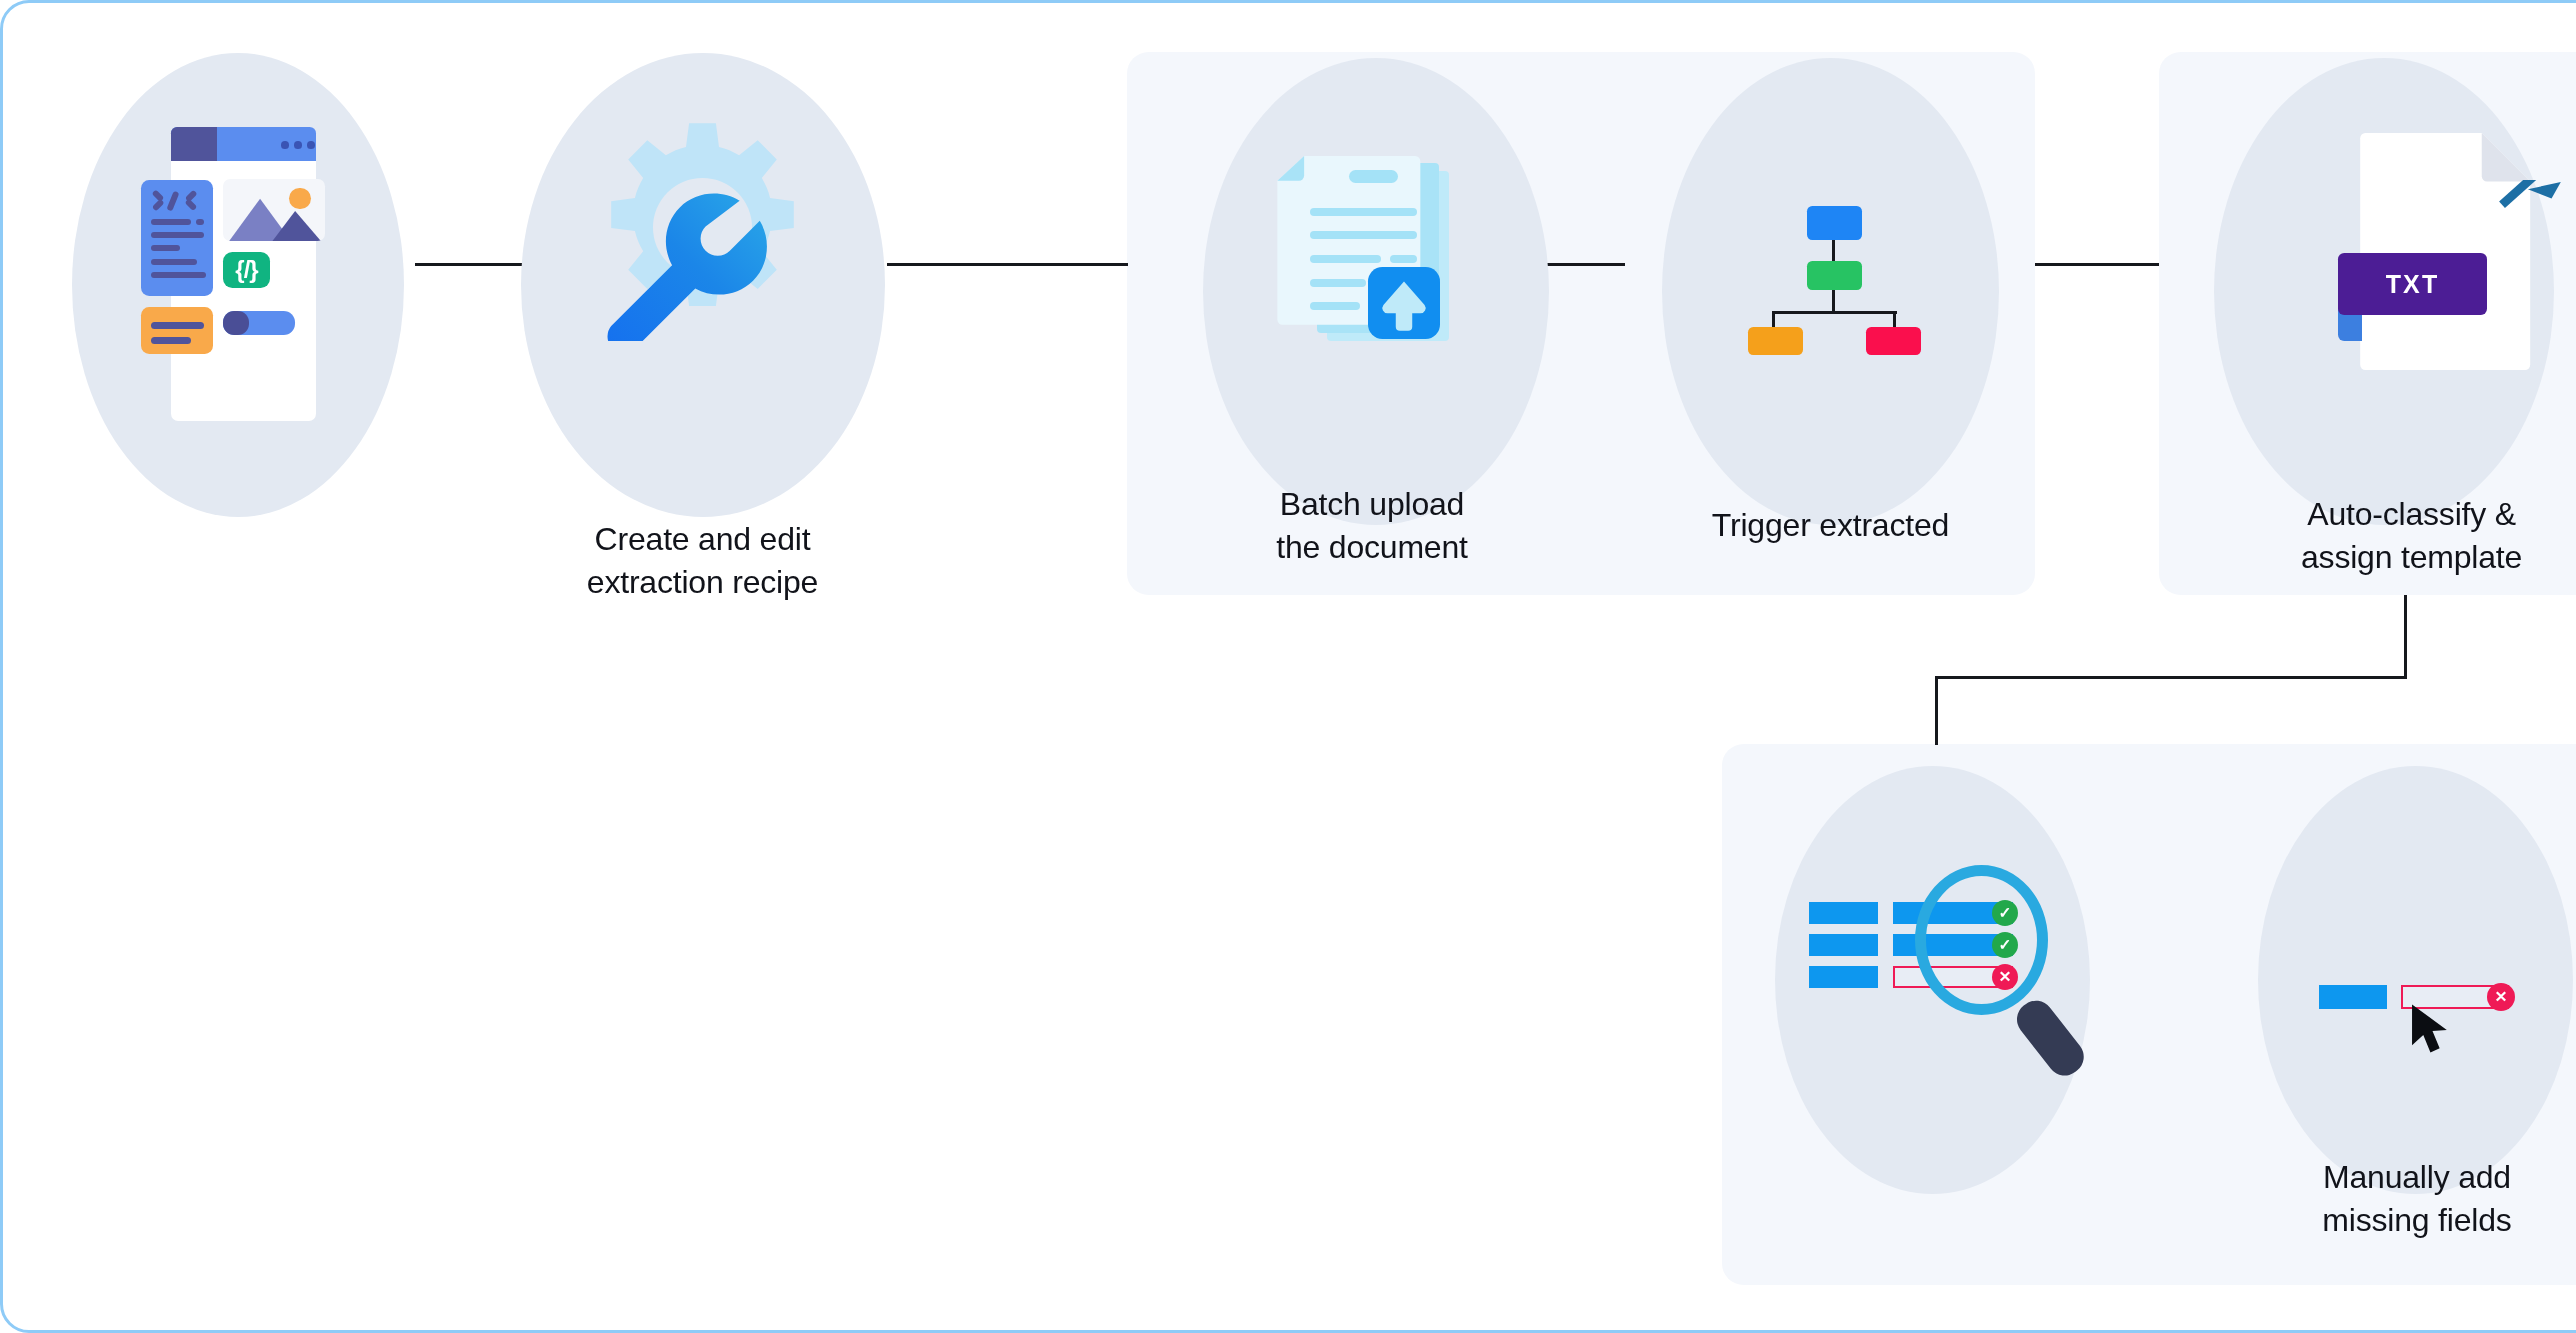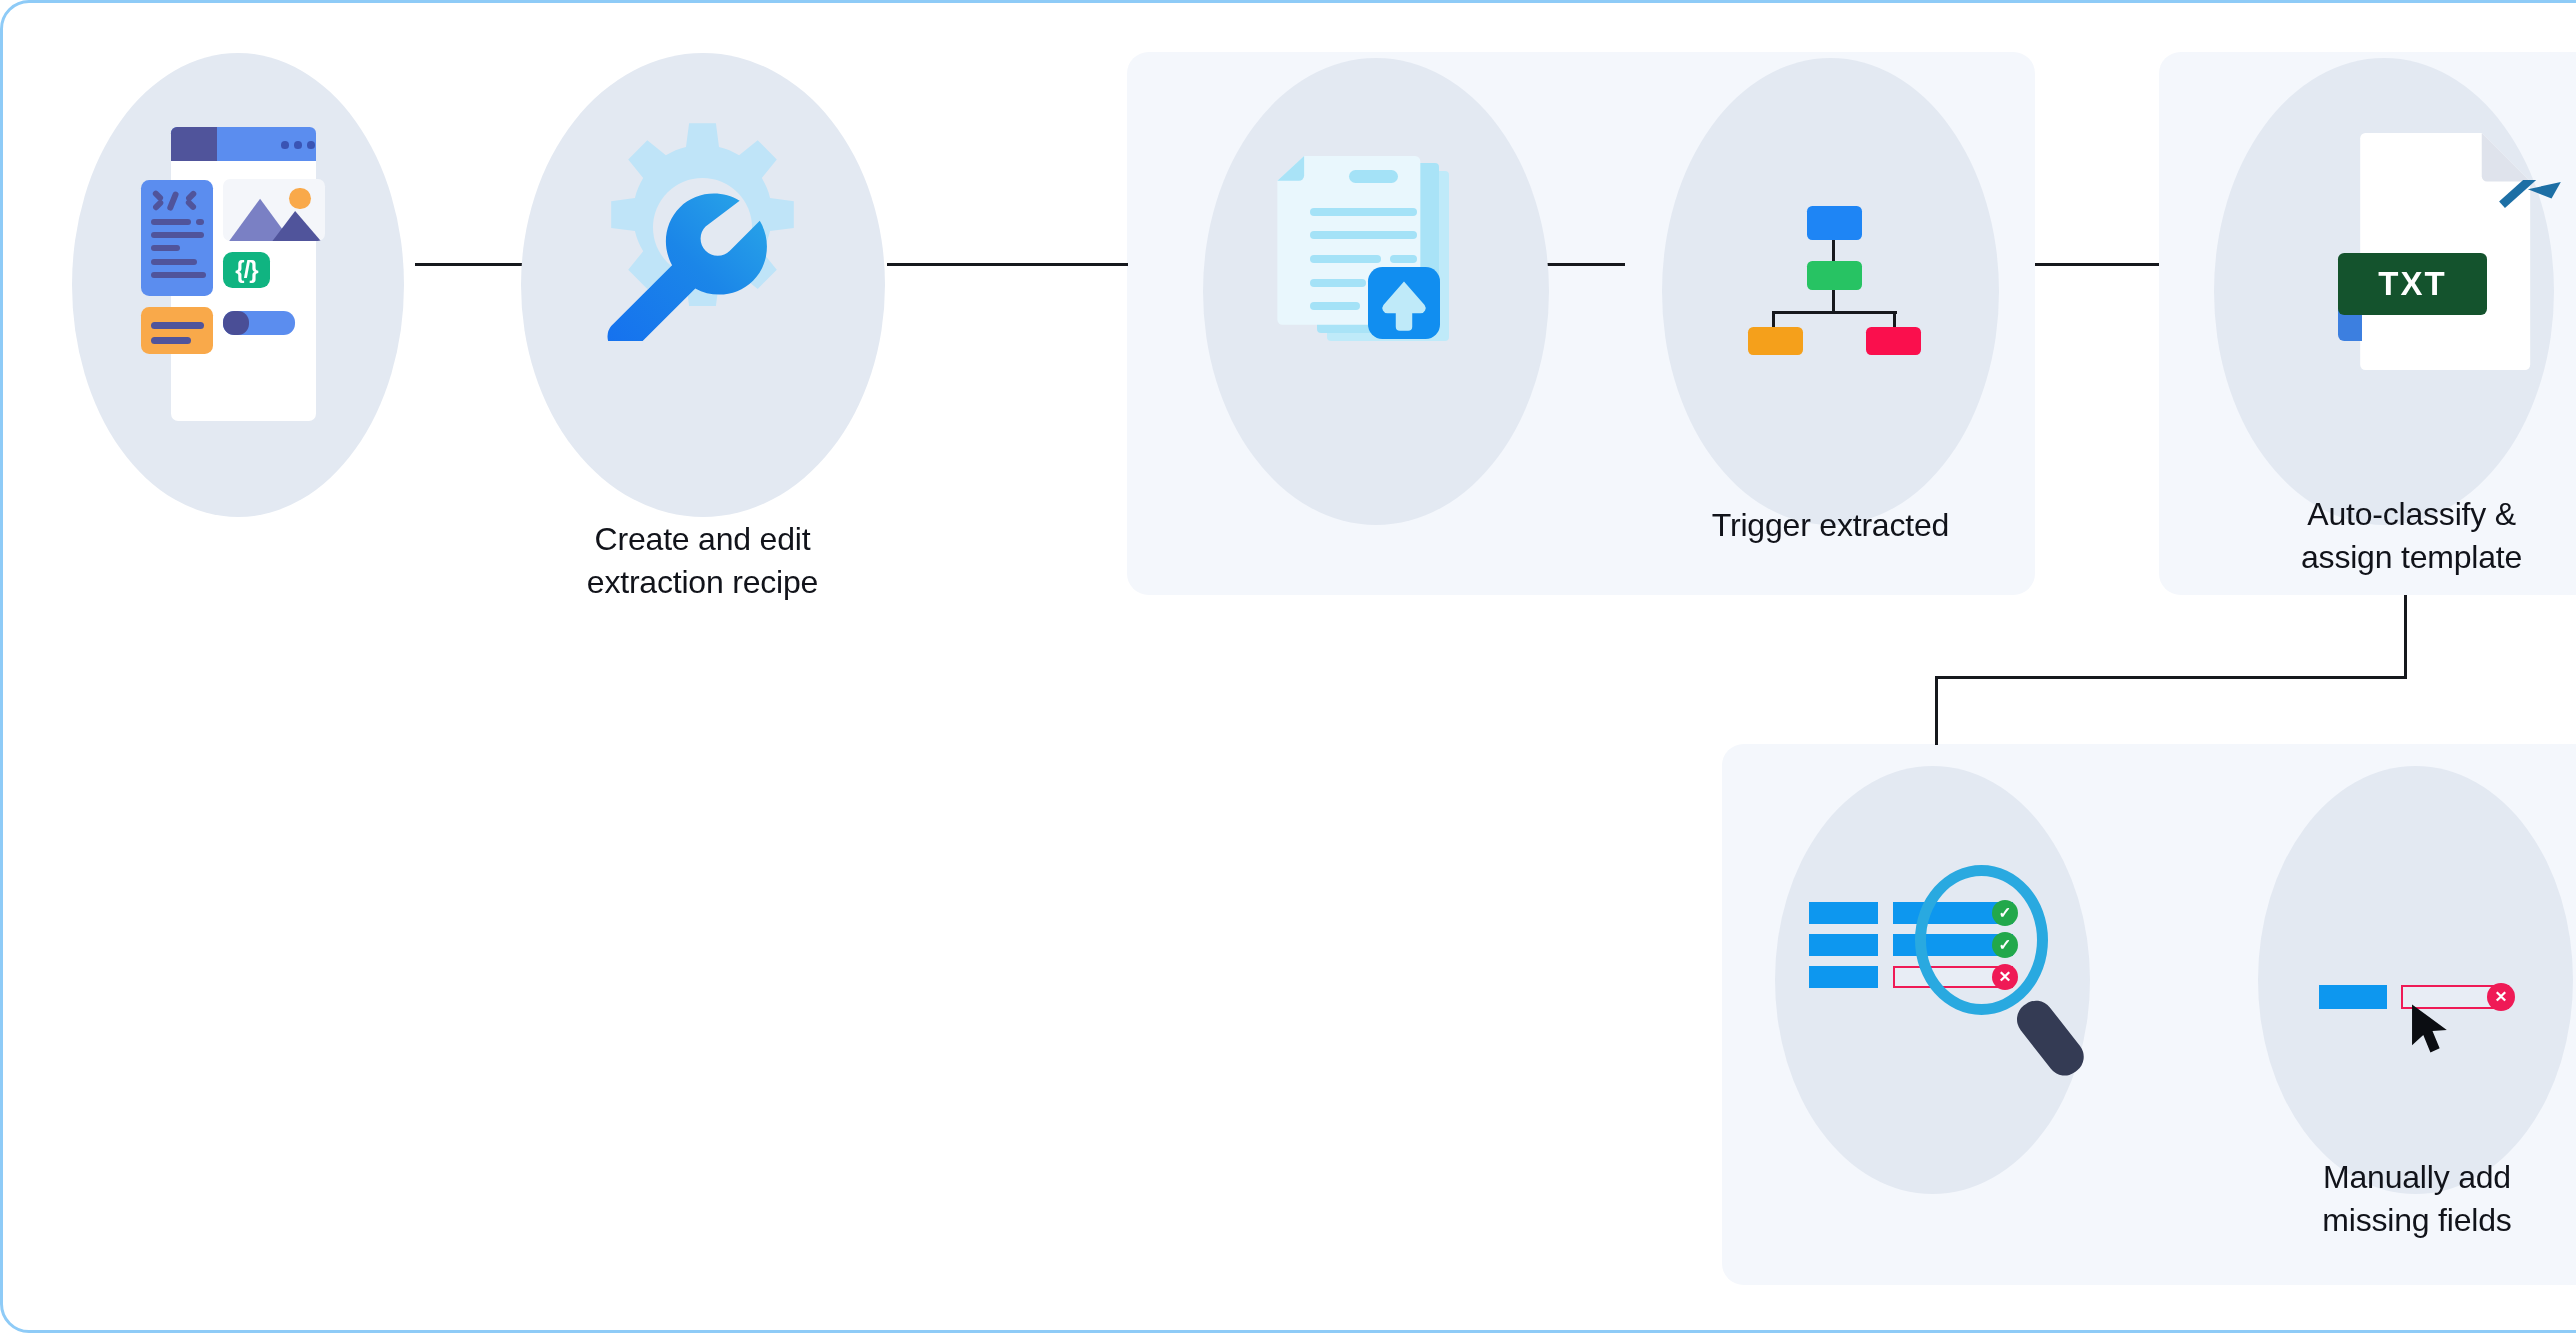--- a/index.html
+++ b/index.html
@@ -74,23 +74,23 @@
   .tmpl-knob { position:absolute; background:#4a4e96; border-radius:11.3px; }
 
   
   .doc-sheet { position:absolute; background:#e9f7fd; border-radius:4.1px; }
   .doc-line { position:absolute; background:#a4e2f7; border-radius:4.1px; }
   .doc-up { position:absolute; background:#118ef0; border-radius:14.4px; }
 
   
   .wf-box { position:absolute; border-radius:5.2px; }
   .wf-line { position:absolute; background:#16181d; }
-  .txt-tag { position:absolute; background:#14532d; border-radius:6.2px;
+  .txt-tag { position:absolute; background:#4c1d95; border-radius:6.2px;
              display:flex; align-items:center; justify-content:center;
-             color:#fff; font-size:33px; font-weight:700; letter-spacing:2.1px; }
+             color:#fff; font-size:25px; font-weight:700; letter-spacing:2.1px; }
   .txt-tag-shadow { position:absolute; background:#3c7fe0; border-radius:0 0 0 6.2px; }
 
   
   .rv-bar { position:absolute; background:#0d97ef; }
   .rv-empty { position:absolute; border:2.1px solid #ef1a56; background:#e8edf5; }
   .rv-badge { position:absolute; border-radius:50%;
               display:flex; align-items:center; justify-content:center;
               color:#fff; font-size:15.5px; font-weight:700; }
   .lens-ring { position:absolute; border-radius:50%; border:11.3px solid #29a9e0; }
   .lens-handle { position:absolute; background:#343b54; border-radius:17.5px; }
@@ -212,20 +212,22 @@
       <div class="doc-line" style="left:117px; top:105px; width:27px; height:7.7px;"></div>
       <div class="doc-line" style="left:37px; top:129px; width:56px; height:7.7px;"></div>
       <div class="doc-line" style="left:37px; top:152px; width:50px; height:7.7px;"></div>
 
       <div class="doc-up" style="left:95px; top:117px; width:72px; height:72px;"></div>
       <svg width="72" height="72" style="position:absolute;left:95px;top:117px;" viewBox="0 0 140 140">
         <path d="M70 28 L110 74 a10 10 0 0 1 -8 16 H86 v26 a8 8 0 0 1 -8 8 H62 a8 8 0 0 1 -8 -8 V90 H38 a10 10 0 0 1 -8 -16 z" fill="#bfeaf9"></path>
       </svg>
     </div>
 
+    <div class="label" style="left:0; top:449px; width:412px;">Batch upload
+the document</div>
   </div>
 
   <div class="node" style="left:1623px; top:31px; width:409px; height:556px;">
     <div class="disc" style="left:36px; top:24px; width:337px; height:467px;"></div>
 
     <div class="art" style="left:124px; top:149px; width:170px; height:170px;">
       <div class="wf-line" style="left:82px; top:56px; width:3.1px; height:25px;"></div>
       <div class="wf-line" style="left:82px; top:103px; width:3.1px; height:27px;"></div>
       <div class="wf-line" style="left:21.6px;  top:128px; width:125px; height:3.1px;"></div>
       <div class="wf-line" style="left:21.6px;  top:128px; width:3.1px; height:18.5px;"></div>

